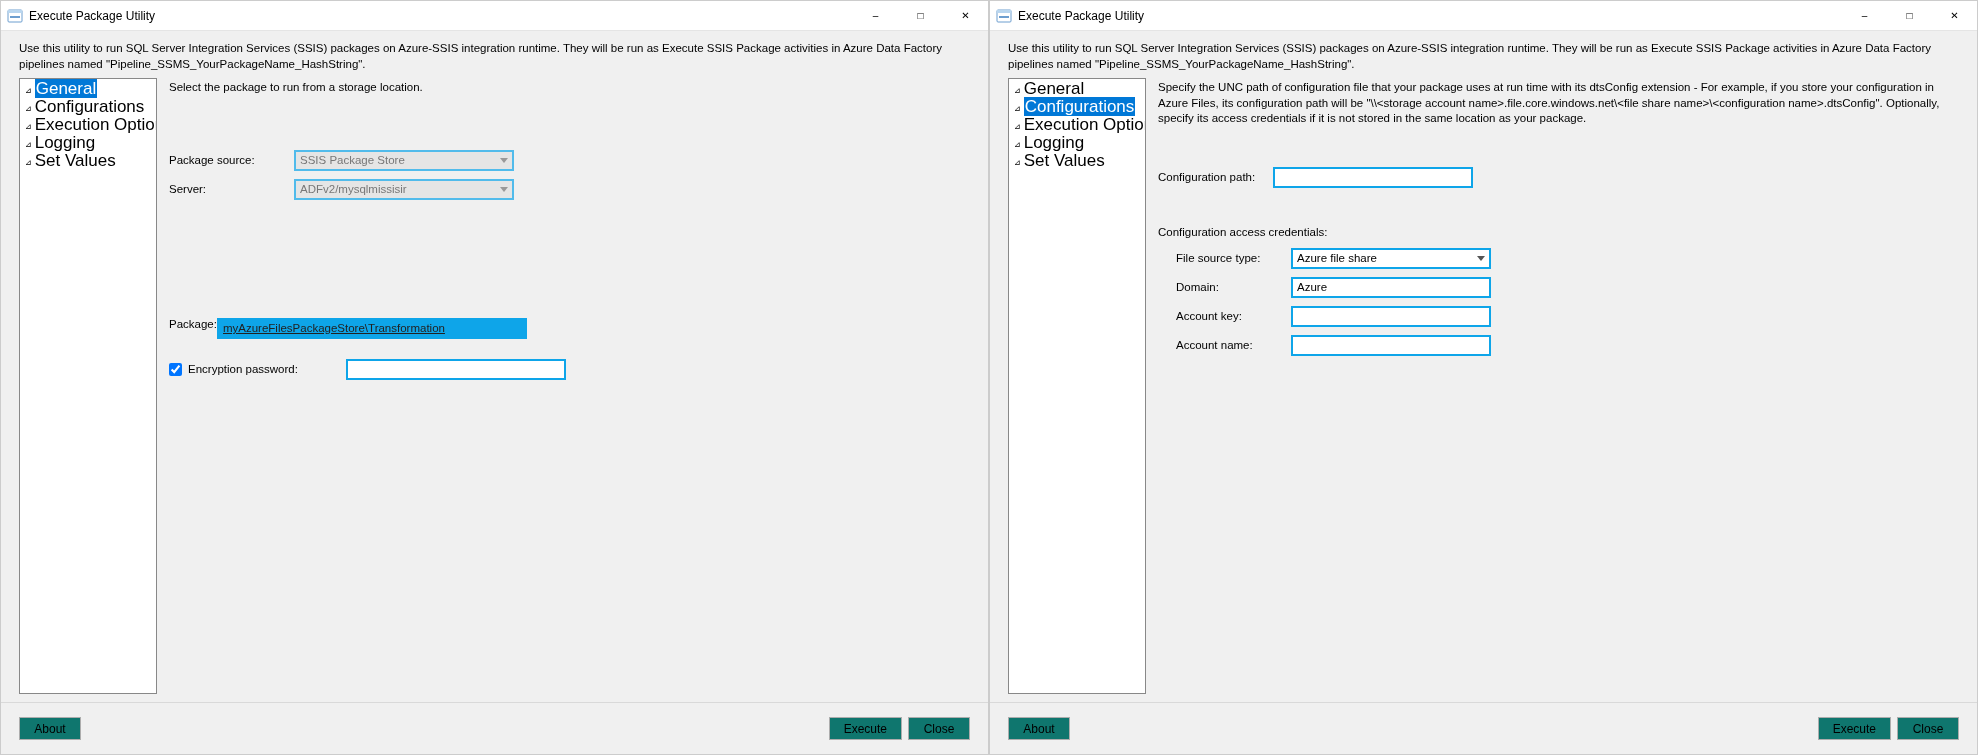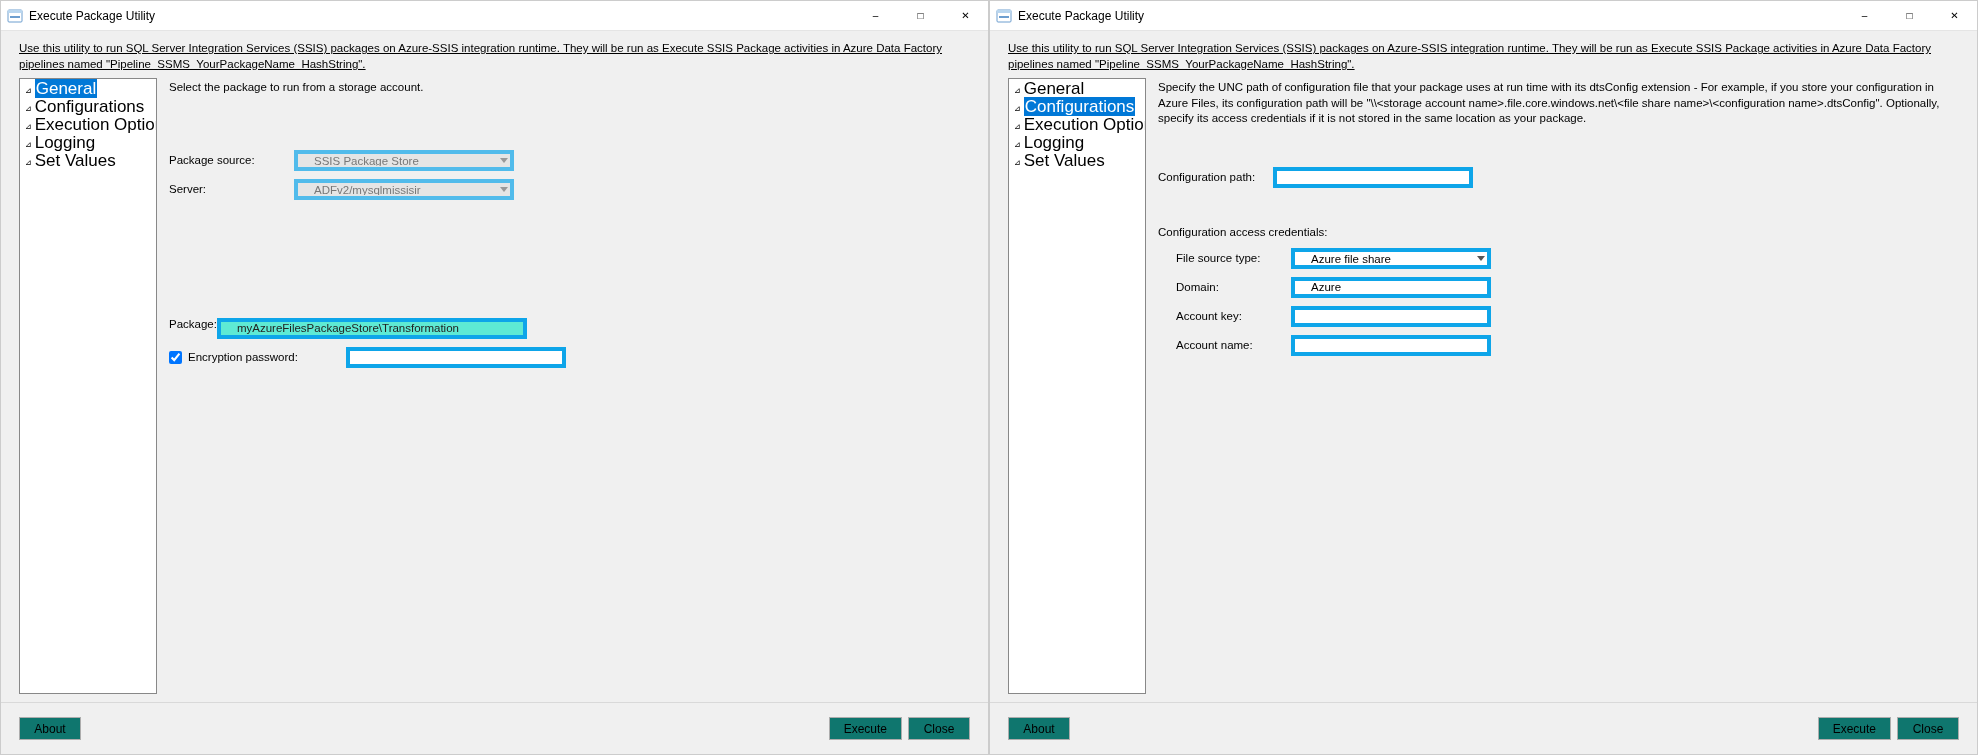--- a/index.html
+++ b/index.html
@@ -54,21 +54,20 @@
     justify-content: center;
     font-family: "Segoe UI Symbol", sans-serif;
     font-size: 10px;
     color: #000;
   }
   .description {
     padding: 10px 18px 6px 18px;
     font-size: 11.5px;
     color: #000;
     line-height: 1.35;
-    text-decoration: underline;
   }
   .body-area {
     flex: 1;
     display: flex;
     padding: 0 18px 8px 18px;
     gap: 12px;
     overflow: hidden;
   }
   .nav-tree {
     width: 138px;
@@ -118,32 +117,33 @@
     width: 125px;
   }
   .form-row.indent .lbl { width: 107px; }
   .form-row.stack {
     align-items: stretch;
   }
   .form-row.stack .lbl { width: auto; margin-bottom: 3px; }
   .form-row.stack .ctrl-wrap { width: 310px; }
   select.ctrl, input.ctrl {
     height: 21px;
-    border: 4px solid #0ea5e9;
+    border: 2px solid #0ea5e9;
     background: #fff;
     font: inherit;
-    padding: 1px 16px;
+    padding: 1px 4px;
   }
   .ctrl[disabled], select.ctrl[disabled] {
     background: #e1e1e1;
     color: #444;
   }
   .ctrl.readonly {
-    background: #5eead4;
+    background: #0ea5e9;
     color: #222;
+    text-decoration: underline;
   }
   .combo {
     position: relative;
     display: inline-block;
   }
   .combo select {
     width: 220px;
     appearance: none;
     -webkit-appearance: none;
     padding-right: 20px;
@@ -220,21 +220,21 @@
     <div class="body-area">
       <div class="nav-tree">
         <div class="nav-item selected"><span class="lbl">General</span></div>
         <div class="nav-item"><span class="lbl">Configurations</span></div>
         <div class="nav-item"><span class="lbl">Execution Options</span></div>
         <div class="nav-item"><span class="lbl">Logging</span></div>
         <div class="nav-item"><span class="lbl">Set Values</span></div>
       </div>
 
       <div class="content-pane">
-        <div class="instruction">Select the package to run from a storage account.</div>
+        <div class="instruction">Select the package to run from a storage location.</div>
 
         <div class="section-break"></div>
 
         <div class="form-row">
           <span class="lbl">Package source:</span>
           <span class="combo disabled">
             <select class="ctrl" disabled="">
               <option>SSIS Package Store</option>
             </select>
           </span>
@@ -251,21 +251,21 @@
 
         <div class="gap-big"></div>
 
         <div class="form-row stack">
           <span class="lbl">Package:</span>
           <div class="ctrl-wrap">
             <input type="text" class="ctrl readonly w310" readonly="" value="myAzureFilesPackageStore\Transformation" style="">
           </div>
         </div>
 
-        <div class="form-row checkbox-row" style="margin-top:0;">
+        <div class="form-row checkbox-row" style="margin-top:12px;">
           <input type="checkbox" checked="" style="">
           <span class="lbl" style="width:auto;">Encryption password:</span>
           <span style="width:36px;"></span>
           <input type="password" class="ctrl w220" value="" style="">
         </div>
       </div>
     </div>
 
     <div class="footer">
       <button class="btn">About</button>

